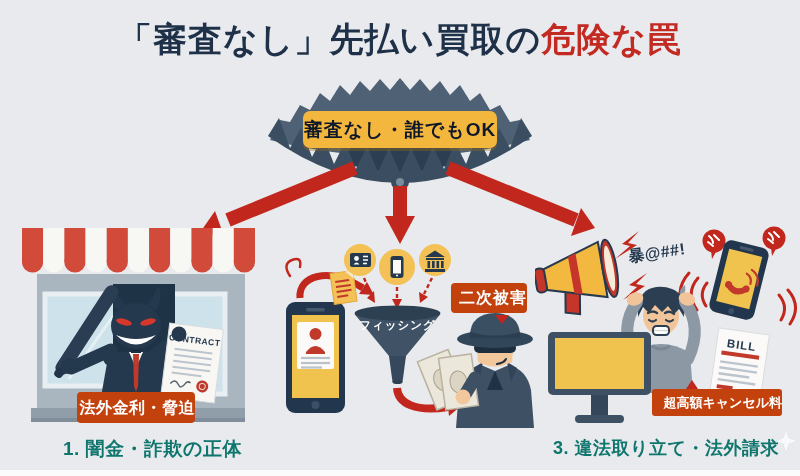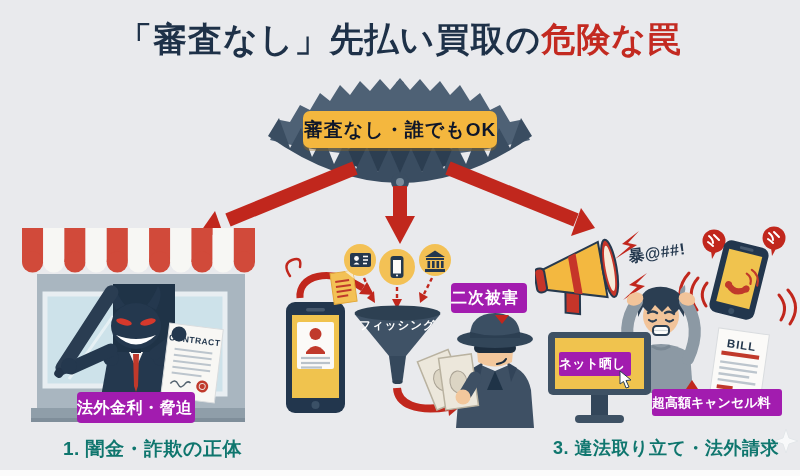--- a/index.html
+++ b/index.html
@@ -19,21 +19,21 @@
   }
   .title .hl{color:#c32a21;}
   
   .trap-badge{
     left:303px;top:111px;width:194px;height:37px;line-height:37px;
     background:#f4b73e;border-radius:7px;box-shadow:0 3px 0 rgba(160,110,20,.35);
     color:#0f172a;font-size:19px;font-weight:bold;text-align:center;letter-spacing:1px;
   }
   
   .red-badge{
-    background:#a21caf;color:#fff;font-weight:bold;text-align:left;border-radius:4px;
+    background:#c2410c;color:#fff;font-weight:bold;text-align:right;border-radius:4px;
   }
   .badge-threat{left:77px;top:392px;width:118px;height:31px;line-height:31px;font-size:16px;letter-spacing:.5px;}
   .bubble-secondary{left:451px;top:283px;width:76px;height:30px;line-height:30px;font-size:16px;letter-spacing:1px;}
   .bubble-secondary::after{
     content:"";position:absolute;left:58%;bottom:-11px;
     border:7px solid transparent;border-top:9px solid #c1271d;border-bottom:0;
   }
   .badge-netexpose{left:559px;top:352px;width:72px;height:24px;line-height:24px;font-size:13px;border-radius:2px;}
   .badge-cancel{left:652px;top:389px;width:130px;height:27px;line-height:27px;font-size:13px;border-radius:3px;}
   .badge-cancel::before{
@@ -366,23 +366,17 @@
   </svg>
 
   <div class="abs trap-badge">審査なし・誰でもOK</div>
 
   <div class="abs red-badge badge-threat">法外金利・脅迫</div>
   <div class="abs caption cap1">1. 闇金・詐欺の正体</div>
 
   <div class="abs red-badge bubble-secondary">二次被害</div>
 
   <div class="abs shout">暴@##!</div>
-  <div class="abs red-badge badge-netexpose">
-    <span>ネット晒し</span>
-    <svg class="cursor-svg" viewBox="0 0 16 19">
-      <path d="M1 1 L12 10 L7 10.5 L10 17 L7 18 L4.5 11.5 L1 14 Z" fill="#ffffff" stroke="#2b3e52" stroke-width="1"></path>
-    </svg>
-  </div>
   <div class="abs red-badge badge-cancel">超高額キャンセル料</div>
   <div class="abs caption cap3">3. 違法取り立て・法外請求</div>
 
   <div class="abs bottom-strip"></div>
 </div>
 
 </body></html>

